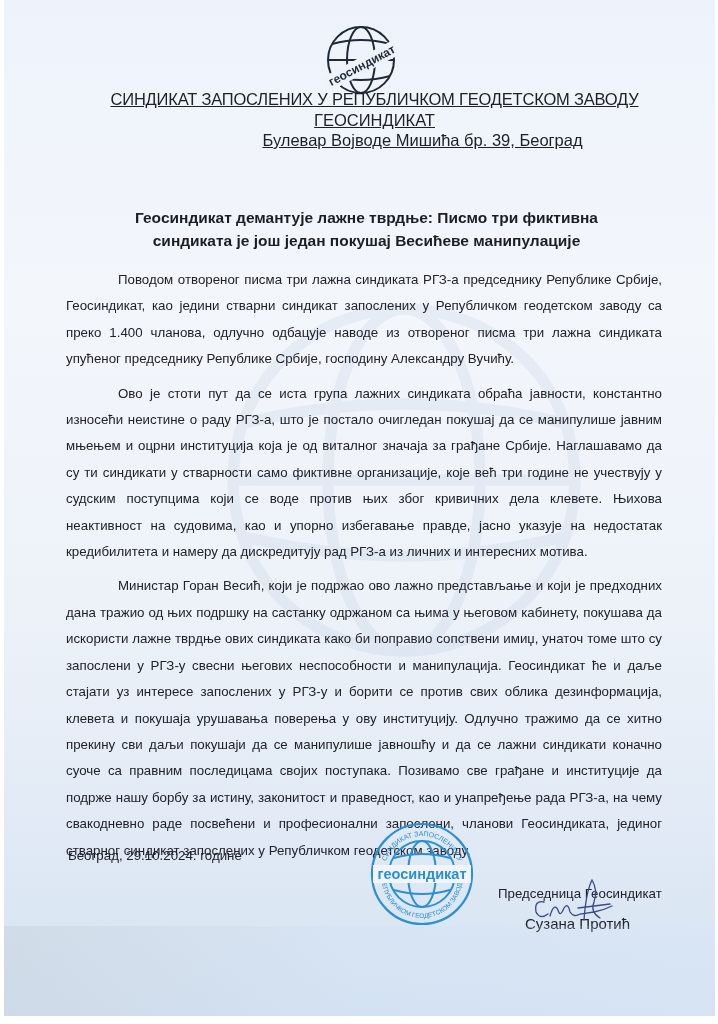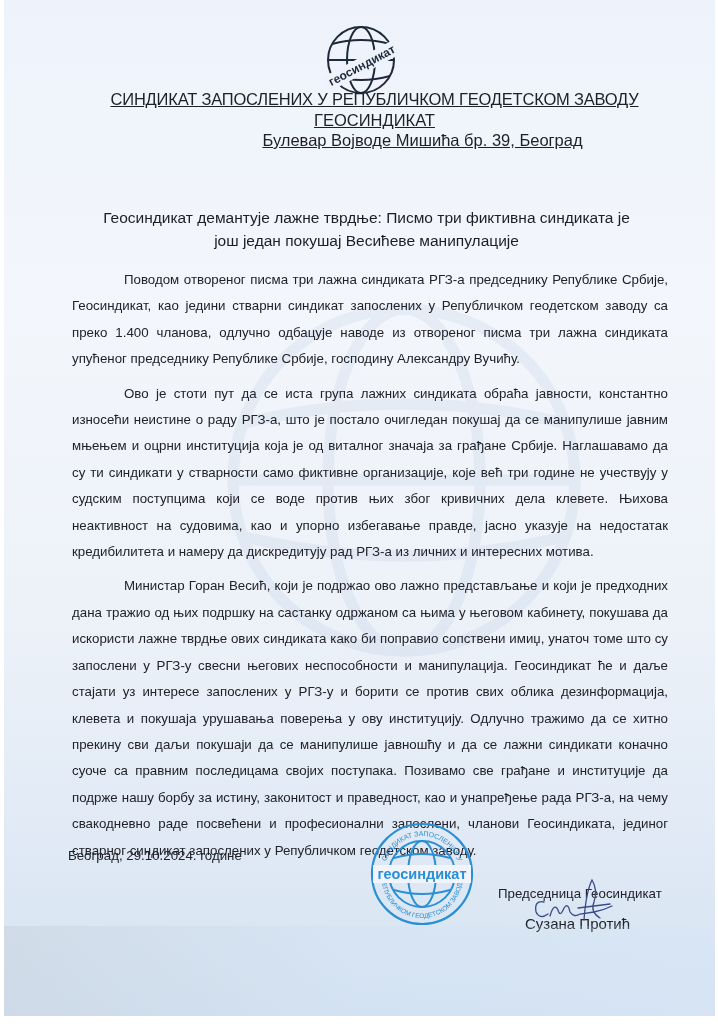--- a/index.html
+++ b/index.html
@@ -26,26 +26,26 @@
   .logo-top { position: absolute; left: 308px; top: 22px; width: 98px; height: 80px; }
   .hdr {
     position: absolute; left: 15px; width: 100%; text-align: center;
     font-size: 16.5px; color: #1f1f26; text-decoration: underline;
   }
   .hdr1 { top: 90px; letter-spacing: -0.2px; }
   .hdr2 { top: 111px; }
   .hdr3 { top: 131px; padding-left: 48px; }
   .title {
     position: absolute; left: 95px; width: 535px; top: 206px;
-    text-align: center; font-weight: normal; font-size: 15.5px; line-height: 23px;
+    text-align: center; font-weight: bold; font-size: 15.5px; line-height: 23px;
     color: #1d1d25;
   }
   .body {
     position: absolute; left: 62px; width: 596px; top: 267px;
-    font-size: 13.3px; line-height: 26.4px; text-align: justify; color: #22222a; margin-left: 6px;
+    font-size: 13.3px; line-height: 26.4px; text-align: justify; color: #22222a;
   }
   .body p { margin: 0 0 8px 0; text-indent: 52px; }
   .closing {
     position: absolute; left: 64px; top: 846px; font-size: 13.3px; line-height: 19px; color: #22222a;
   }
   .stamp { position: absolute; left: 366px; top: 822px; width: 104px; height: 104px; }
   .sig-title {
     position: absolute; left: 494px; top: 886px; font-size: 13.3px; color: #22222a;
   }
   .sig-name {

